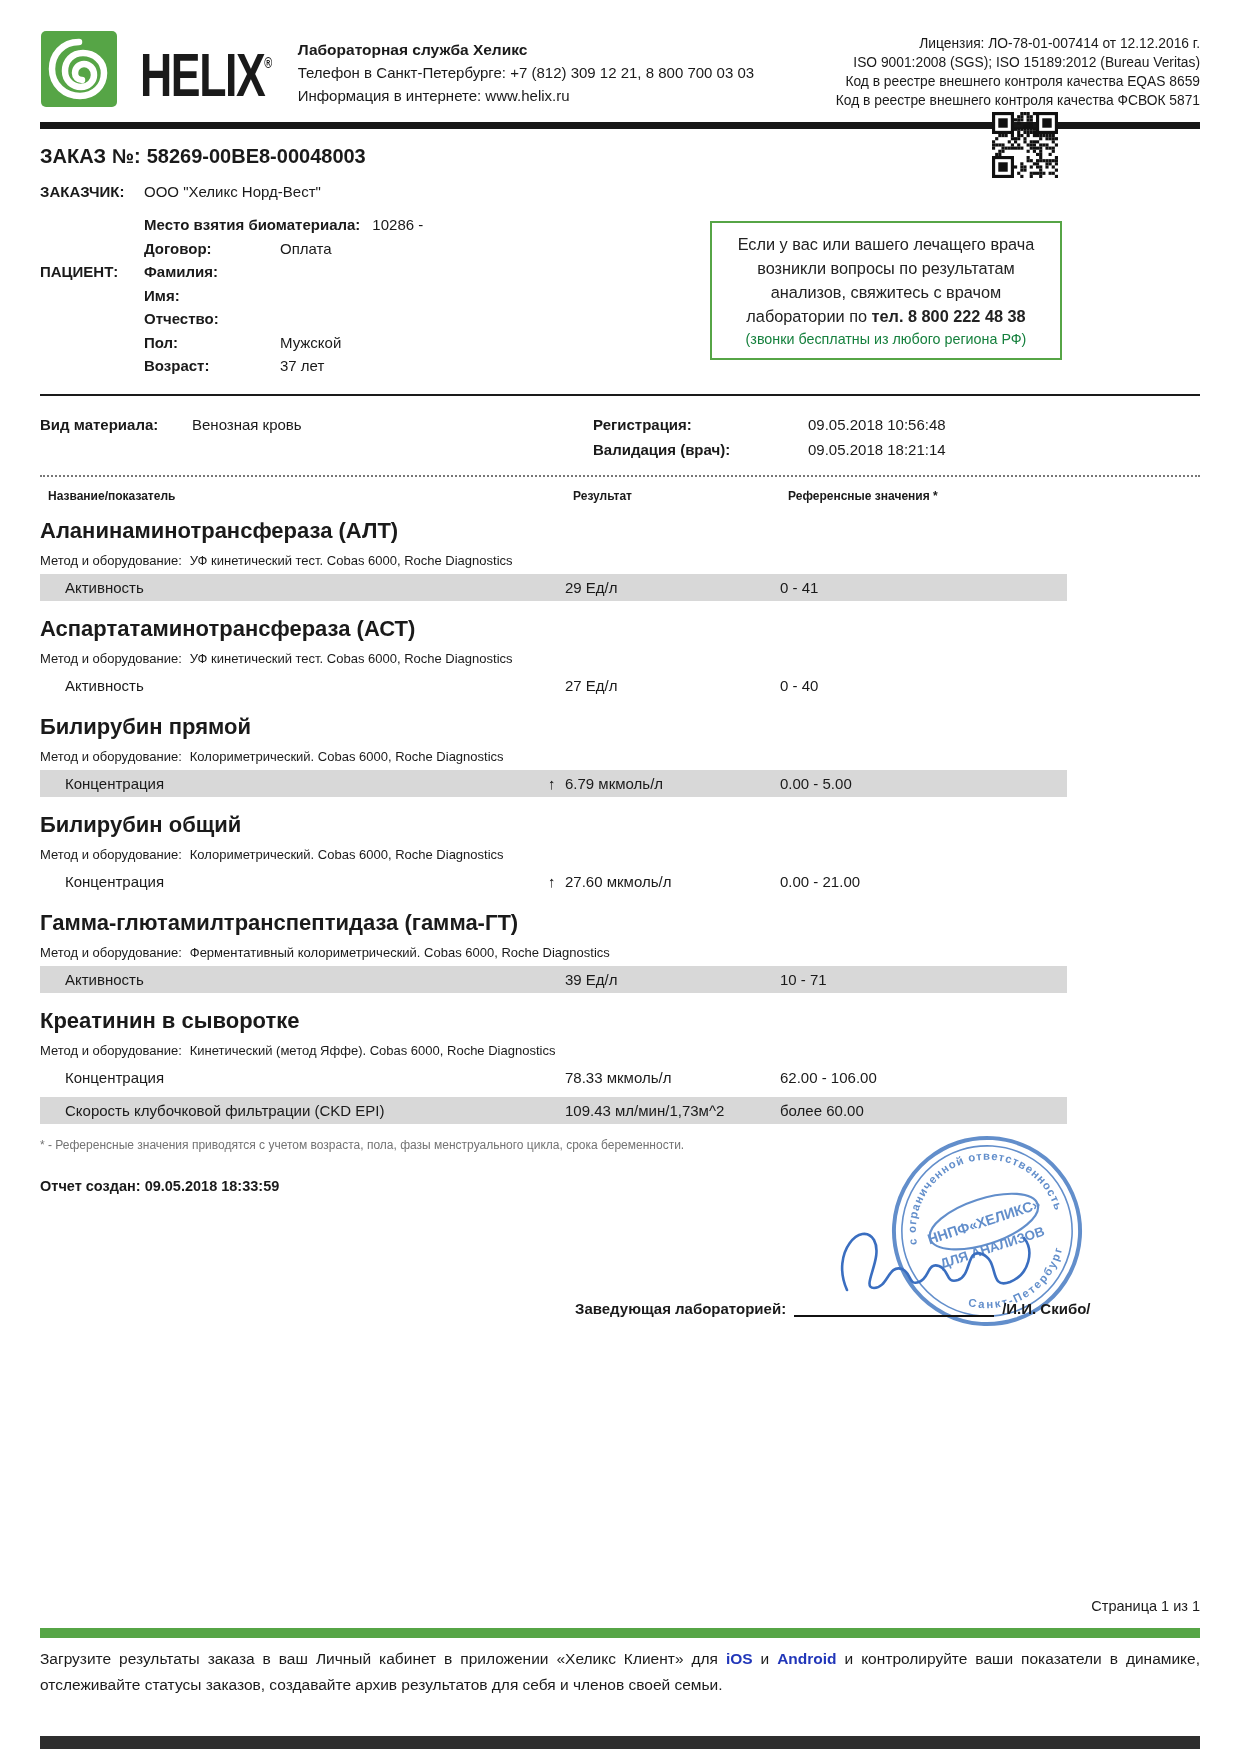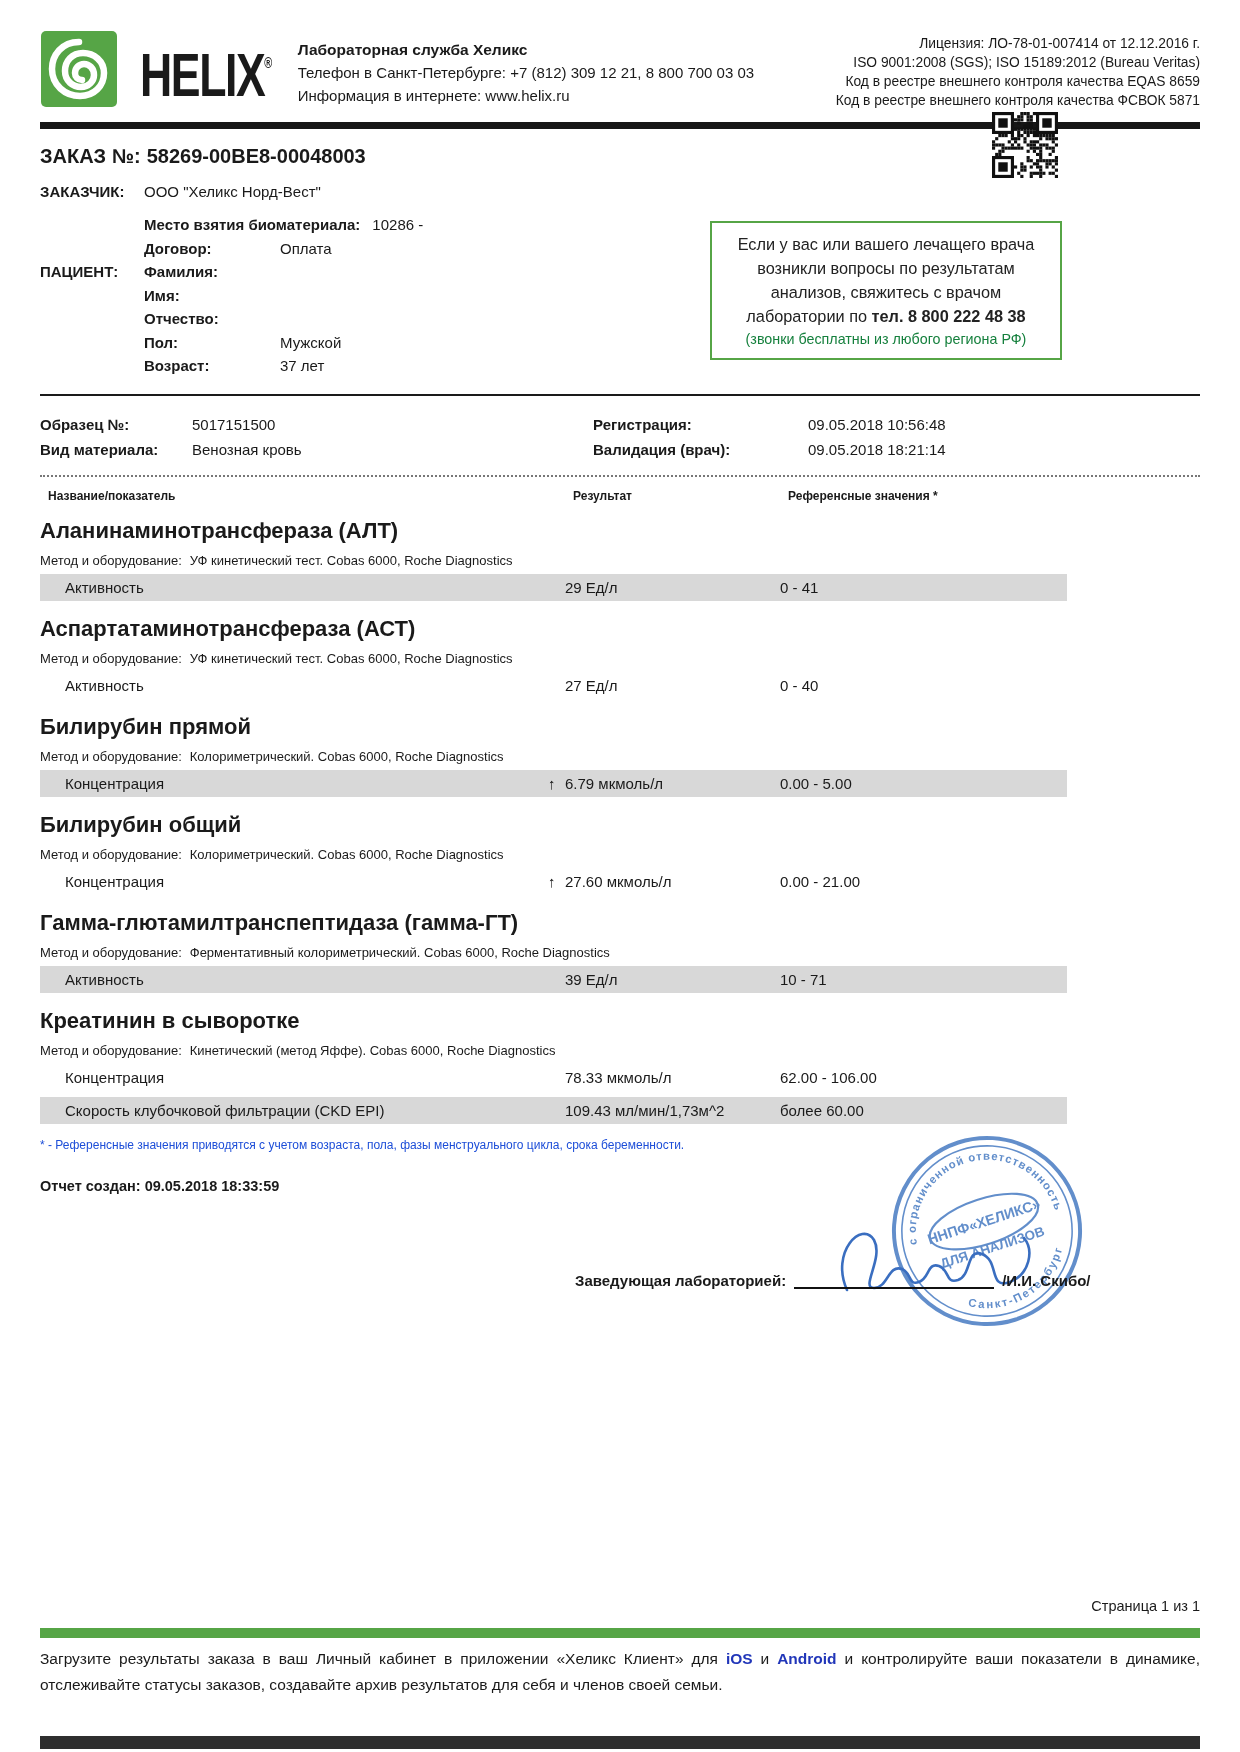--- a/index.html
+++ b/index.html
@@ -51,25 +51,25 @@
   .tbl-head { display:grid; grid-template-columns:525px 215px 1fr; font-size:12px; font-weight:bold; padding-left:8px; }
   .test-name { font-size:22px; font-weight:bold; margin-top:15px; }
   .method { font-size:13px; margin-top:9px; color:#1a1a1a; }
   .method .ml { margin-right:8px; }
   .rrow { display:grid; grid-template-columns:508px 17px 215px 1fr; align-items:center;
           min-height:27px; margin-top:6px; font-size:15px; }
   .rrow .param { padding-left:25px; }
   .rrow.shaded { background:#d8d8d8; }
   .rrow .flag { color:#111; }
 
-  .footnote { margin:14px 40px 0 40px; font-size:12px; color:#1d4ed8; }
+  .footnote { margin:14px 40px 0 40px; font-size:12px; color:#737373; }
   .created { margin:26px 40px 0 40px; font-size:14.5px; font-weight:bold; }
 
   
-  .sig { position:absolute; left:575px; top:1272px; display:flex; align-items:flex-end;
+  .sig { position:absolute; left:575px; top:1300px; display:flex; align-items:flex-end;
          font-size:15px; font-weight:bold; }
   .sig .line { width:200px; border-bottom:2px solid #111; height:14px; margin:0 8px; }
   .stamp { position:absolute; left:888px; top:1132px; opacity:.88; }
   .autograph { position:absolute; left:822px; top:1212px; }
 
   
   .pageno { position:absolute; right:40px; top:1598px; font-size:14.5px; }
   .bar-green { position:absolute; left:40px; right:40px; top:1628px; height:10px; background:#56a546; }
   .dl-text { position:absolute; left:40px; right:40px; top:1646px; font-size:15.5px;
              line-height:25.5px; text-align:justify; }
@@ -314,24 +314,20 @@
     <div>возникли вопросы по результатам</div>
     <div>анализов, свяжитесь с врачом</div>
     <div><span>лаборатории по </span><span class="b">тел. 8 800 222 48 38</span></div>
     <div class="sub">(звонки бесплатны из любого региона РФ)</div>
   </div>
 
   <div class="sep"></div>
   <div class="sample">
     <div class="sample-col left">
       <div class="sample-row">
-        <span class="s-lbl">Образец №:</span>
-        <span>5017151500</span>
-      </div>
-      <div class="sample-row">
         <span class="s-lbl">Вид материала:</span>
         <span>Венозная кровь</span>
       </div>
     </div>
     <div class="sample-col right">
       <div class="sample-row">
         <span class="s-lbl">Регистрация:</span>
         <span>09.05.2018  10:56:48</span>
       </div>
       <div class="sample-row">

